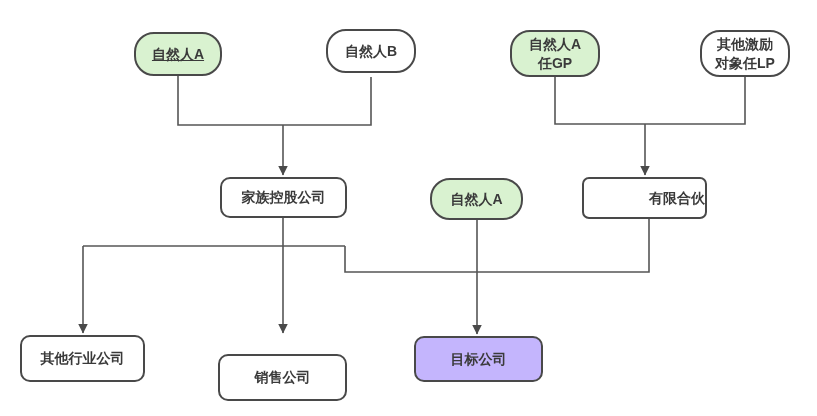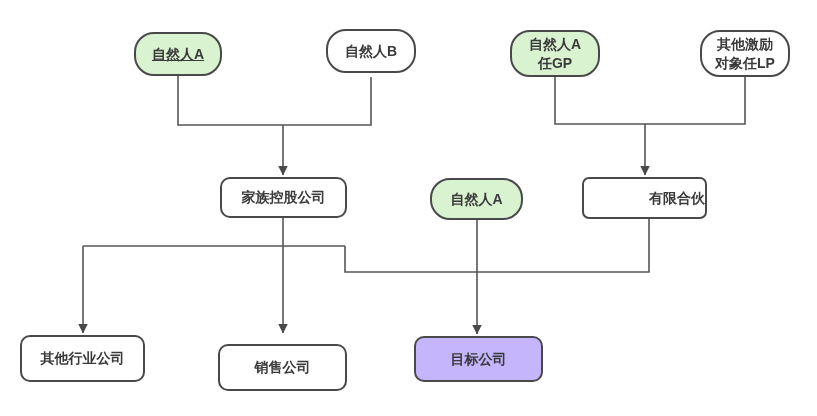--- a/index.html
+++ b/index.html
@@ -87,21 +87,21 @@
   </div>
 
   <div class="node rounded" style="left:582px;top:177px;width:125px;height:42px">
     <span class="label">有限合伙</span>
   </div>
 
   <div class="node rect" style="left:20px;top:335px;width:125px;height:47px">
     <span class="label">其他行业公司</span>
   </div>
 
-  <div class="node rect" style="left:218px;top:344px;width:129px;height:47px">
+  <div class="node rect" style="left:218px;top:354px;width:129px;height:47px">
     <span class="label">销售公司</span>
   </div>
 
   <div class="node rect gray" style="left:414px;top:336px;width:129px;height:46px">
     <span class="label">目标公司</span>
   </div>
 
 </div>
 
 </body></html>

